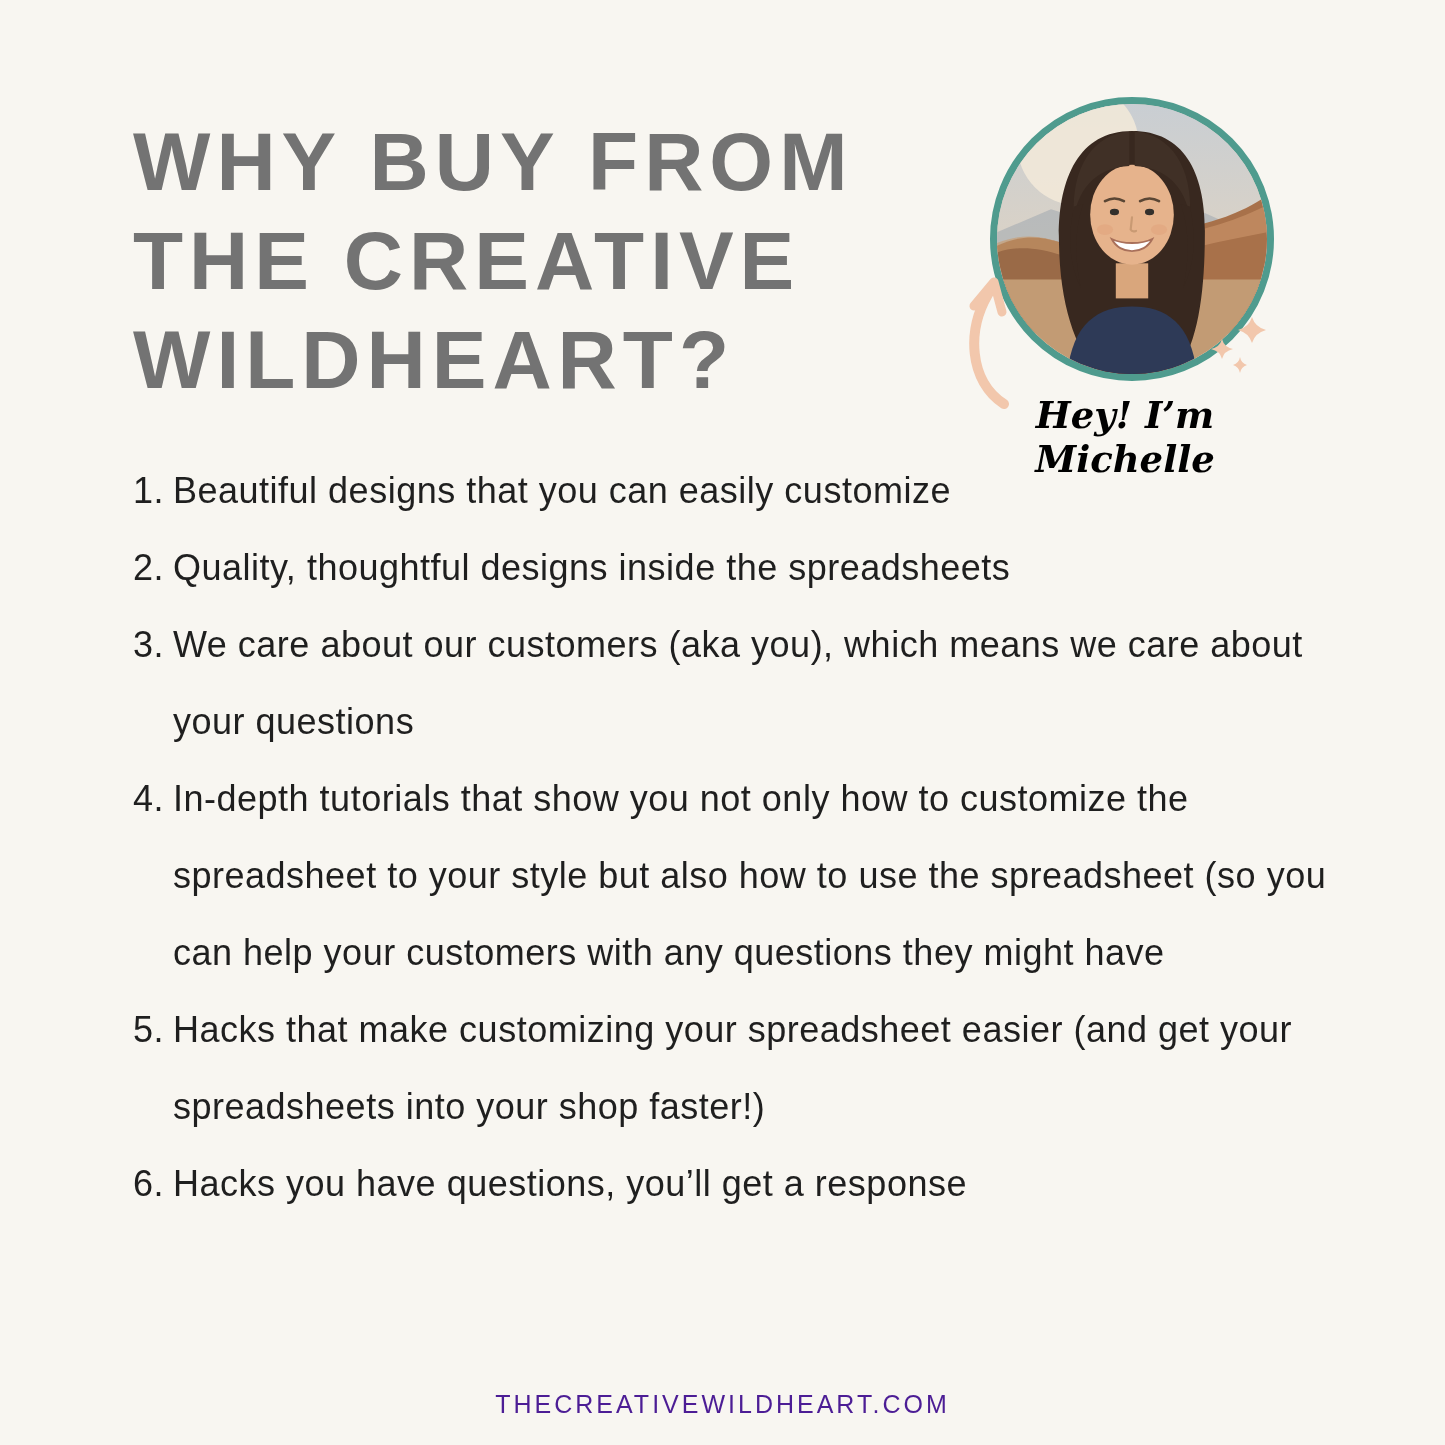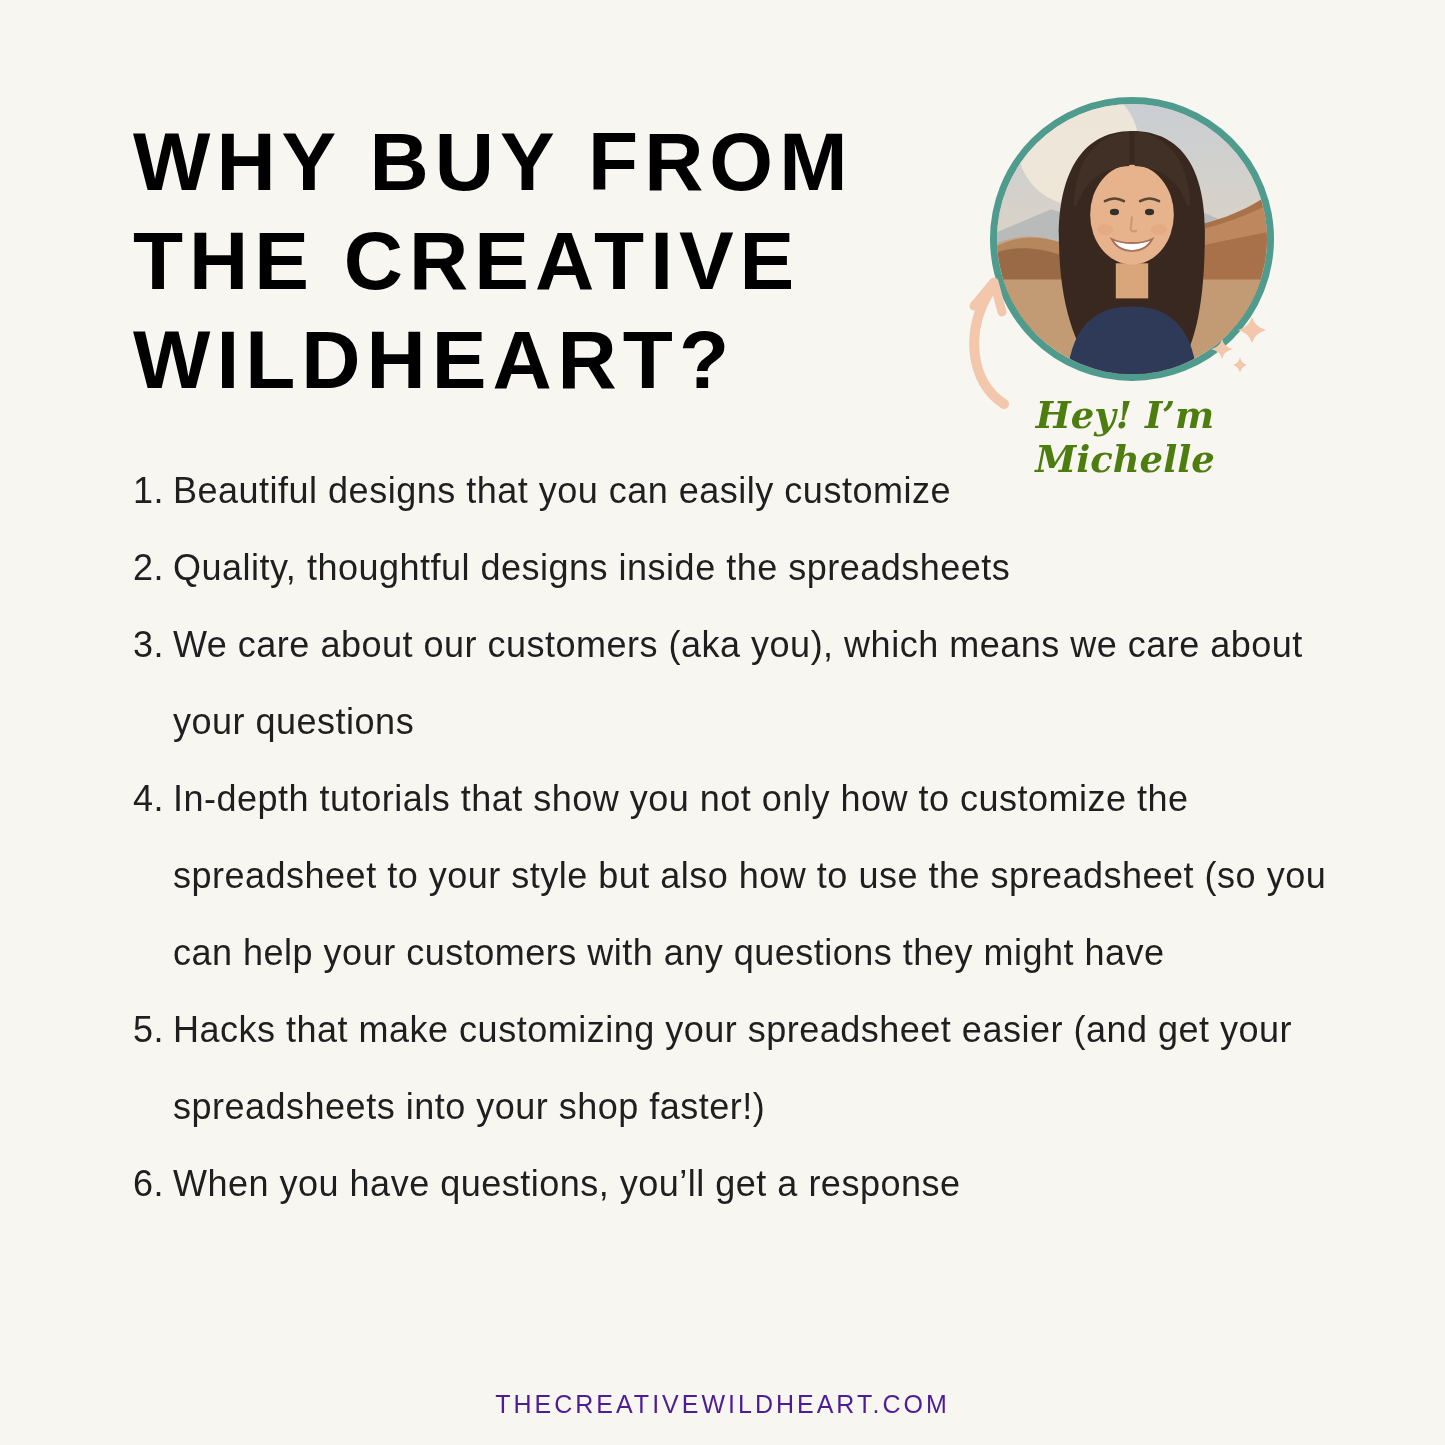--- a/index.html
+++ b/index.html
@@ -14,21 +14,21 @@
     position: relative;
     width: 1445px; height: 1445px;
     background: #f8f6f1;
   }
 
   
   .title {
     position: absolute;
     left: 133px; top: 112px;
     width: 800px;
-    color: #000000;
+    color: #737373;
     font-weight: bold;
     font-size: 82px;
     line-height: 99px;
     letter-spacing: 6px;
   }
   .title .line { display: block; }
 
   
   .photo-wrap {
     position: absolute;
@@ -55,21 +55,21 @@
 
   .caption {
     position: absolute;
     left: 975px; top: 393px;
     width: 300px;
     text-align: center;
     font-family: "DejaVu Serif", serif;
     font-style: italic;
     font-weight: bold;
     font-size: 37px;
-    color: #4d7c0f;
+    color: #000000;
   }
 
   
   .reasons {
     position: absolute;
     left: 133px; top: 452px;
     width: 1215px;
     list-style: none;
     margin: 0; padding: 0;
     font-size: 36px;
@@ -192,19 +192,19 @@
     <li>
       <span class="num">4.</span>
       <span class="txt">In-depth tutorials that show you not only how to customize the spreadsheet to your style but also how to use the spreadsheet (so you can help your customers with any questions they might have</span>
     </li>
     <li>
       <span class="num">5.</span>
       <span class="txt">Hacks that make customizing your spreadsheet easier (and get your spreadsheets into your shop faster!)</span>
     </li>
     <li>
       <span class="num">6.</span>
-      <span class="txt">When you have questions, you’ll get a response</span>
+      <span class="txt">Hacks you have questions, you’ll get a response</span>
     </li>
   </ol>
 
   <div class="footer">THECREATIVEWILDHEART.COM</div>
 
 </div>
 
 </body></html>

